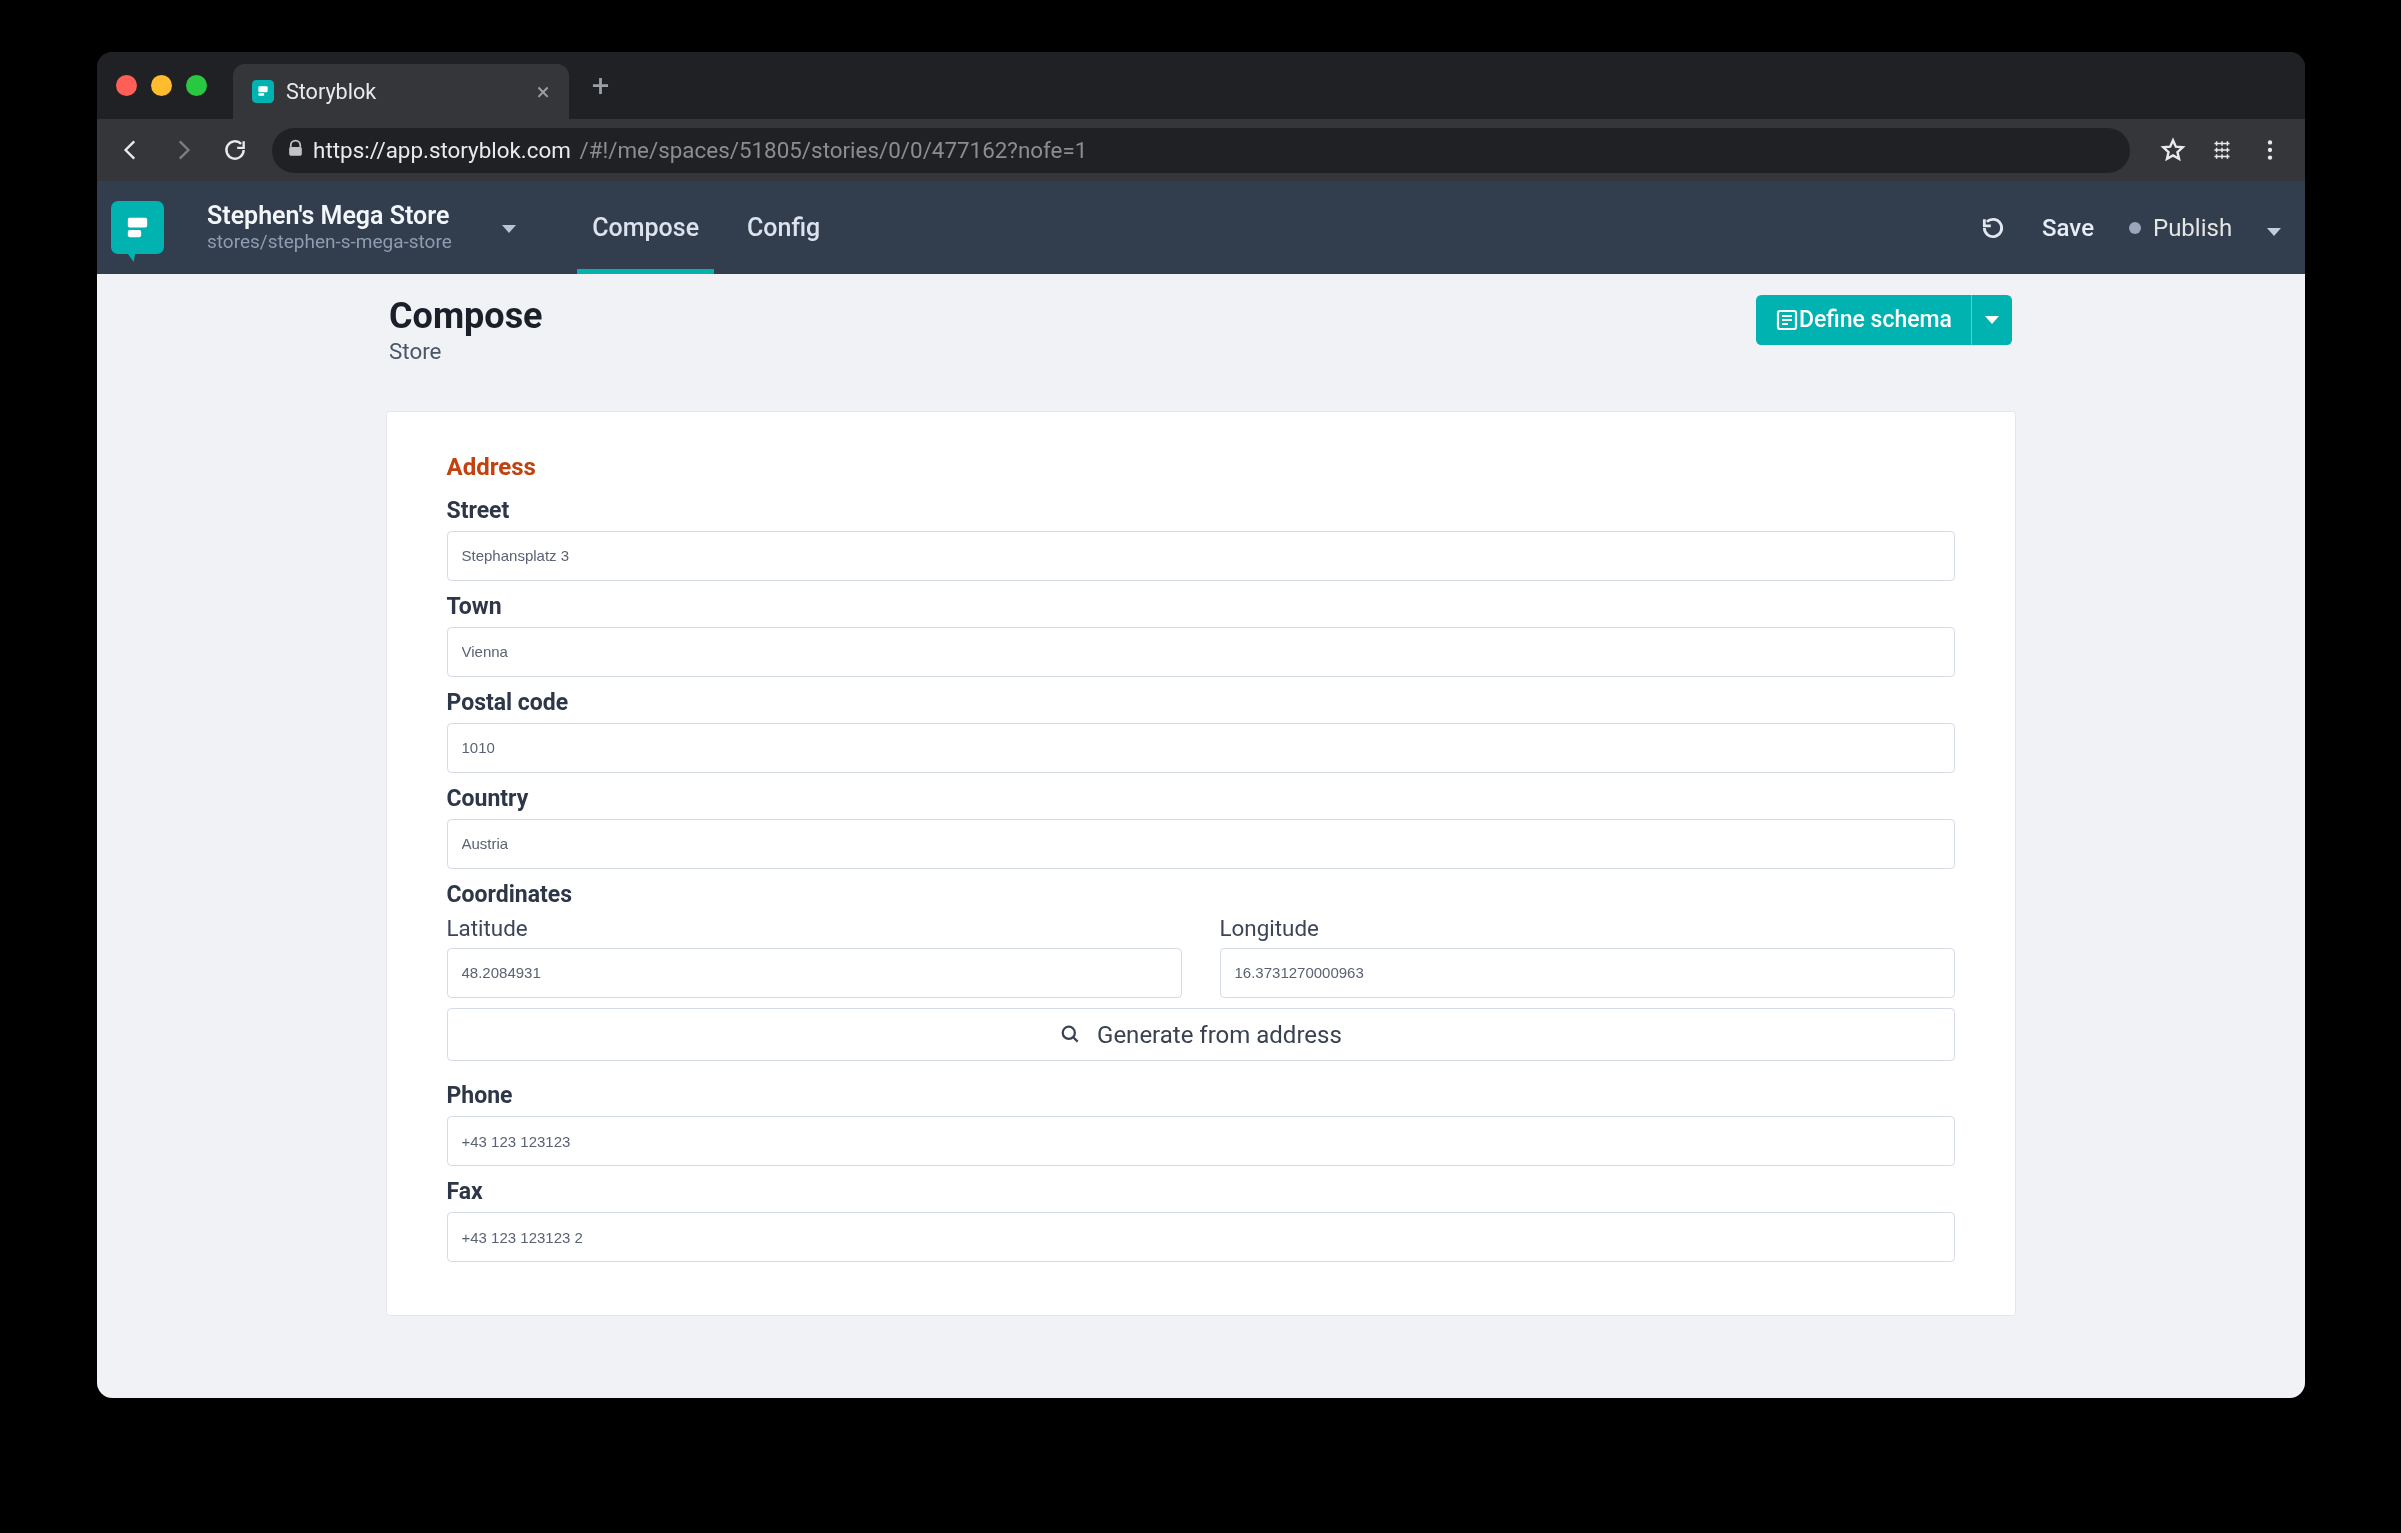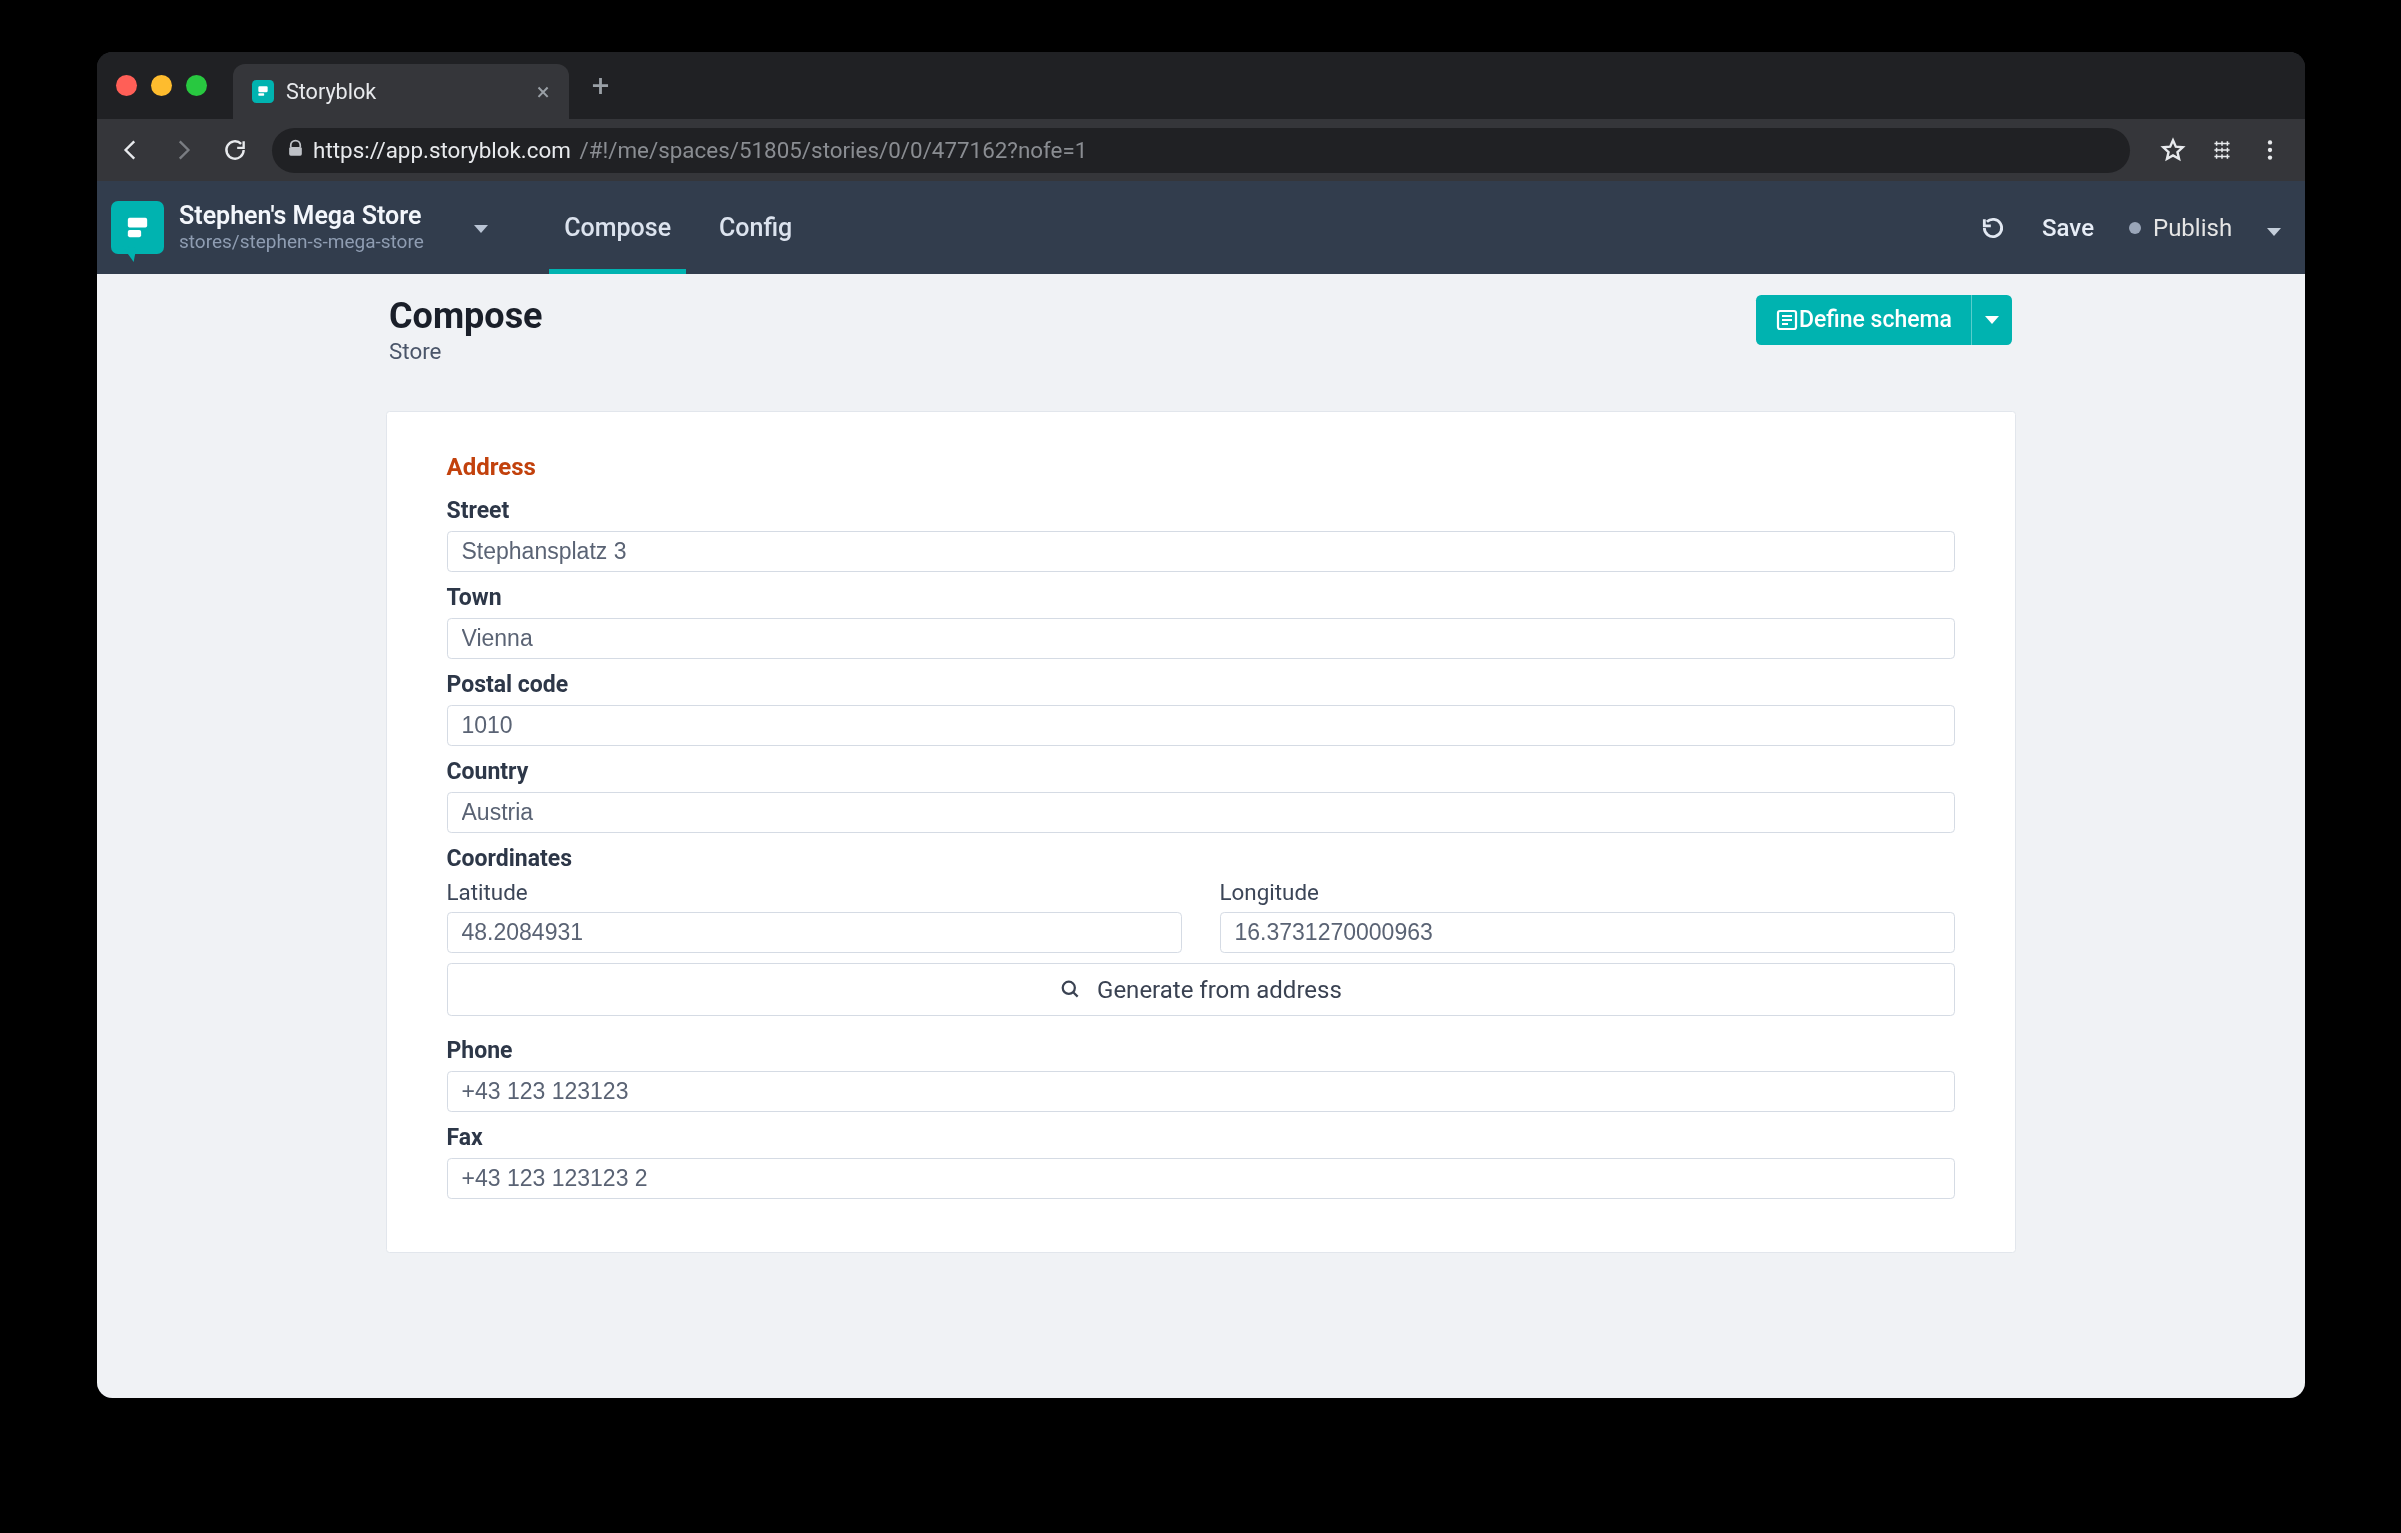--- a/index.html
+++ b/index.html
@@ -96,21 +96,21 @@
     width: 53px; height: 53px; border-radius: 7px; background:#00b3b0;
     display:flex; align-items:center; justify-content:center;
     position:relative;
   }
   .brand-logo:after {
     content:""; position:absolute; bottom:-7px; left:10.4px;
     border: 7px solid transparent; border-top-color:#00b3b0; border-right-color:#00b3b0;
     transform: rotate(10deg);
   }
   .brand-logo svg { width: 29px; height: 29px; fill:#fff; }
-  .brand-text { display:flex; flex-direction:column; line-height:1.15; }
+  .brand-text { display:flex; flex-direction:column; line-height:1.15;margin-left:28px; }
   .brand-title { font-size: 25px; font-weight:600; color:#f3f6fb; }
   .brand-sub { font-size: 19px; color:#8f9db2; }
   .brand-caret { margin-left: 35px; color:#b9c4d4; }
   .tabs-main { display:flex; align-items:stretch; margin-left: 52px; height:100%; }
   .tabs-main .mtab {
     display:flex; align-items:center; padding: 0 24px;
     font-size: 25px; color:#dce3ee; cursor:pointer; position:relative; font-weight:500;
   }
   .tabs-main .mtab.active:after {
     content:""; position:absolute; left:8.6px; right:8.6px; bottom:0; height:5.2px;
@@ -158,21 +158,21 @@
   }
   .section-label {
     font-size:24px; font-weight:700; color:#c2410c; margin-bottom: 15.5px;
   }
   .field { margin-bottom: 12px; }
   .field label {
     display:block; font-size:23px; font-weight:700; color:#2d3748; margin-bottom:7px;
   }
   .field .sublabel { font-weight:400; font-size:22.4px; color:#3c4658; }
   .field input[type=text] {
-    width:100%; height:41px; font-size:23px; color:#5a6374;
+    width:100%; height:50px; font-size:15px; color:#5a6374;
     padding: 16px 14px; border:0.9px solid #d5dbe4; border-radius:4.3px;
     background:#fff;
   }
   .row2 { display:flex; gap:38px; }
   .row2 > div { flex:1; }
   .gen-btn {
     width:100%; height:53px; border:0.9px solid #d5dbe4; border-radius:4.3px;
     background:#fff; display:flex; align-items:center; justify-content:center;
     gap:15.5px; font-size:24px; color:#3a4252; cursor:pointer; margin-top: 10.4px; margin-bottom: 21px;
   }

